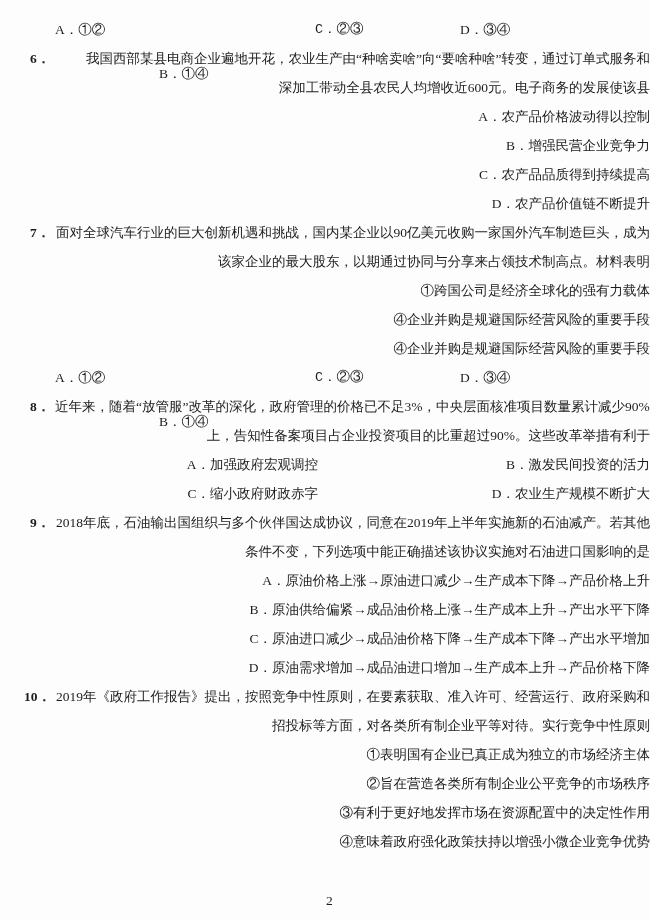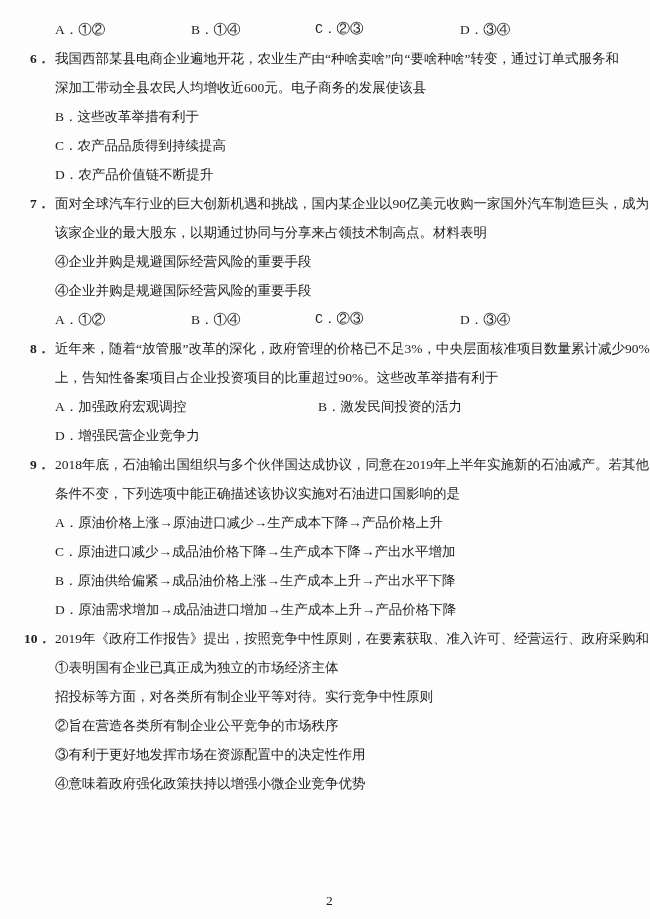--- a/index.html
+++ b/index.html
@@ -6,39 +6,40 @@
   .page{
     width:650px;height:919px;
     background:#fdfdfd;
     position:relative;
     box-sizing:border-box;
     padding:15px 0 0 55px;
     overflow:hidden;
     font-family:"Liberation Serif","DejaVu Serif",serif;
     font-size:13.5px;
     color:#1c1c1c;
+    text-align:right;
     -webkit-font-smoothing:antialiased;
   }
   .line{
     position:relative;
     line-height:29px;
     height:29px;
     white-space:nowrap;
   }
   .q-num{
     position:absolute;
     left:-25px;
     top:0;
     font-weight:bold;
   }
   .q-num.two-digit{left:-31px;}
   .options-row{height:29px;position:relative;}
   .options-row .opt{position:absolute;top:0;}
   .opt.pos-a{left:0;}
-  .opt.pos-b{left:136px;}
+  .opt.pos-b{left:104px;margin-top:44px;}
   .opt.pos-c{left:260px;font-family:Liberation Mono, monospace;}
   .opt.pos-d{left:405px;}
   .options-grid{
     display:grid;
     grid-template-columns:263px 1fr;
   }
   .options-grid .cell{line-height:29px;height:29px;white-space:nowrap;}
   .page-number{
     position:absolute;
     left:326px;
@@ -56,69 +57,72 @@
     <span class="opt pos-b">B．①④</span>
     <span class="opt pos-c">C．②③</span>
     <span class="opt pos-d">D．③④</span>
   </div>
 
   <section>
     <div class="line">
       <span class="q-num">6．</span><span>我国西部某县电商企业遍地开花，农业生产由“种啥卖啥”向“要啥种啥”转变，通过订单式服务和</span>
     </div>
     <div class="line">深加工带动全县农民人均增收近600元。电子商务的发展使该县</div>
-    <div class="line">B．这些改革举措有利于</div>
+    <div class="line">A．农产品价格波动得以控制</div>
+    <div class="line">B．增强民营企业竞争力</div>
     <div class="line">C．农产品品质得到持续提高</div>
     <div class="line">D．农产品价值链不断提升</div>
   </section>
 
   <section>
     <div class="line">
       <span class="q-num">7．</span><span>面对全球汽车行业的巨大创新机遇和挑战，国内某企业以90亿美元收购一家国外汽车制造巨头，成为</span>
     </div>
     <div class="line">该家企业的最大股东，以期通过协同与分享来占领技术制高点。材料表明</div>
+    <div class="line">①跨国公司是经济全球化的强有力载体</div>
     <div class="line">④企业并购是规避国际经营风险的重要手段</div>
     <div class="line">④企业并购是规避国际经营风险的重要手段</div>
     <div class="line options-row">
       <span class="opt pos-a">A．①②</span>
       <span class="opt pos-b">B．①④</span>
       <span class="opt pos-c">C．②③</span>
       <span class="opt pos-d">D．③④</span>
     </div>
   </section>
 
   <section>
     <div class="line">
       <span class="q-num">8．</span><span>近年来，随着“放管服”改革的深化，政府管理的价格已不足3%，中央层面核准项目数量累计减少90%以</span>
     </div>
     <div class="line">上，告知性备案项目占企业投资项目的比重超过90%。这些改革举措有利于</div>
     <div class="options-grid">
       <div class="cell">A．加强政府宏观调控</div>
       <div class="cell">B．激发民间投资的活力</div>
-      <div class="cell">D．增强民营企业竞争力</div>
+      <div class="cell">C．缩小政府财政赤字</div>
+      <div class="cell">D．农业生产规模不断扩大</div>
     </div>
   </section>
 
   <section>
     <div class="line">
       <span class="q-num">9．</span><span>2018年底，石油输出国组织与多个伙伴国达成协议，同意在2019年上半年实施新的石油减产。若其他</span>
     </div>
     <div class="line">条件不变，下列选项中能正确描述该协议实施对石油进口国影响的是</div>
     <div class="line">A．原油价格上涨→原油进口减少→生产成本下降→产品价格上升</div>
+    <div class="line">B．原油供给偏紧→成品油价格上涨→生产成本上升→产出水平下降</div>
     <div class="line">C．原油进口减少→成品油价格下降→生产成本下降→产出水平增加</div>
-    <div class="line">B．原油供给偏紧→成品油价格上涨→生产成本上升→产出水平下降</div>
     <div class="line">D．原油需求增加→成品油进口增加→生产成本上升→产品价格下降</div>
   </section>
 
   <section>
     <div class="line">
       <span class="q-num two-digit">10．</span><span>2019年《政府工作报告》提出，按照竞争中性原则，在要素获取、准入许可、经营运行、政府采购和</span>
     </div>
+    <div class="line">招投标等方面，对各类所有制企业平等对待。实行竞争中性原则</div>
     <div class="line">①表明国有企业已真正成为独立的市场经济主体</div>
-    <div class="line">招投标等方面，对各类所有制企业平等对待。实行竞争中性原则</div>
     <div class="line">②旨在营造各类所有制企业公平竞争的市场秩序</div>
     <div class="line">③有利于更好地发挥市场在资源配置中的决定性作用</div>
     <div class="line">④意味着政府强化政策扶持以增强小微企业竞争优势</div>
   </section>
 
   <span class="page-number">2</span>
 
 </div>
 
 </body></html>

